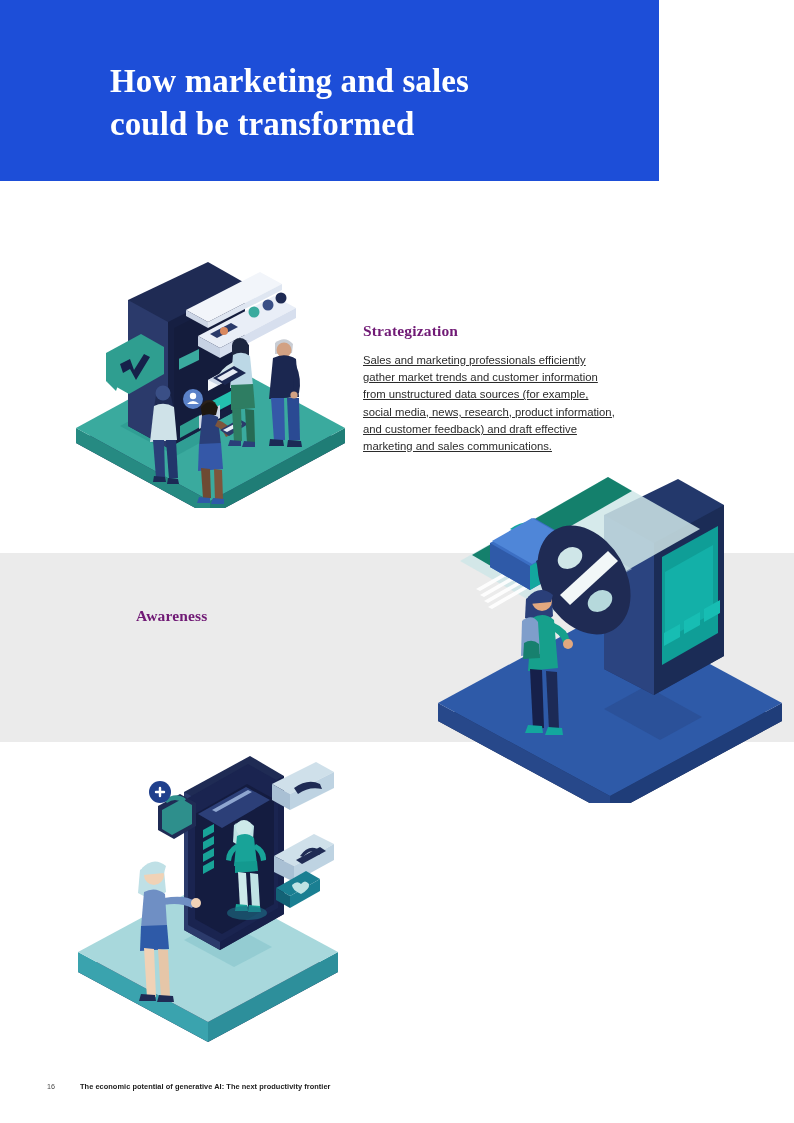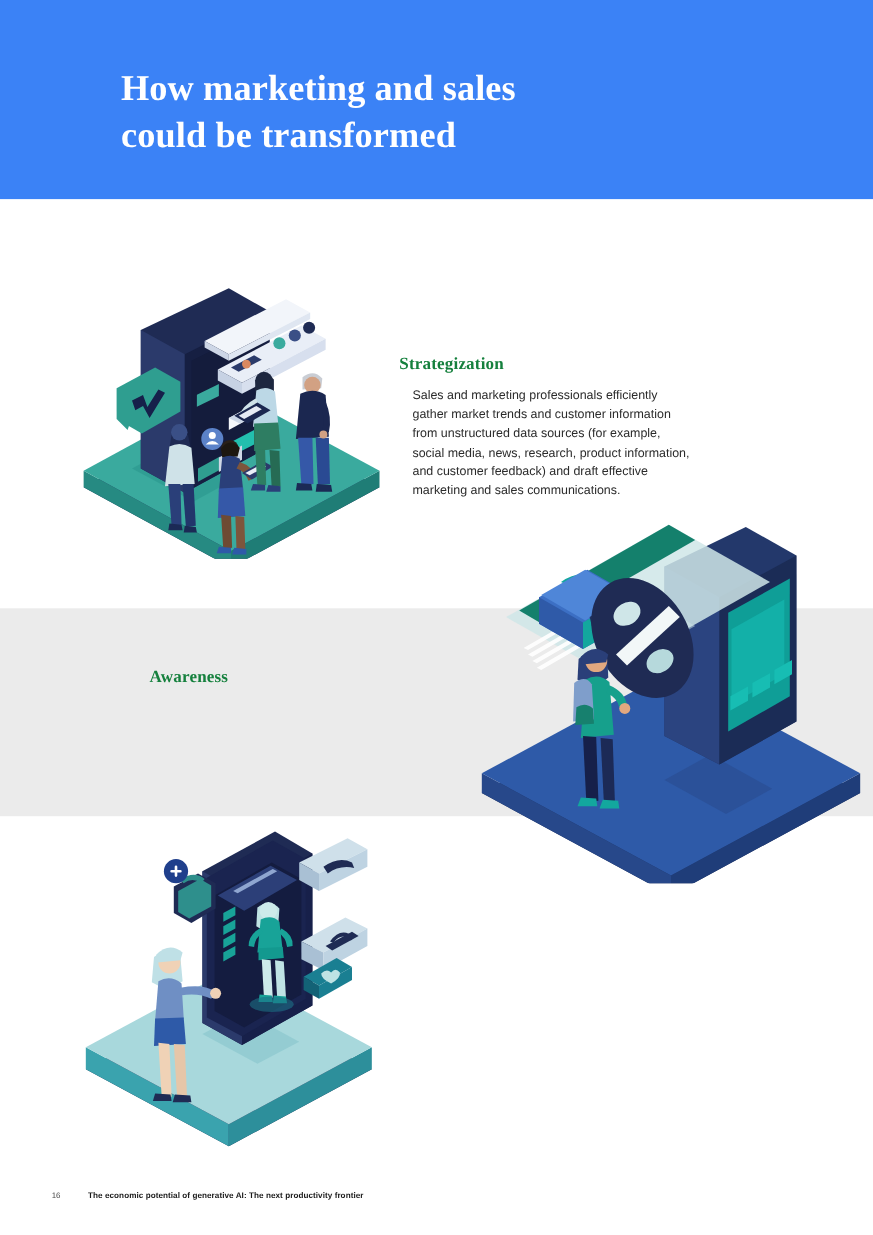--- a/index.html
+++ b/index.html
@@ -16,23 +16,23 @@
     width: 794px;
     height: 1123px;
     background: #ffffff;
     overflow: hidden;
   }
 
   
   .header-band {
     position: absolute;
     left: 0; top: 0;
-    width: 794px;
+    width: 659px;
     height: 181px;
-    background: #3b82f6;
+    background: #1d4ed8;
   }
   .page-title {
     position: absolute;
     left: 110px;
     top: 60px;
     width: 560px;
     color: #ffffff;
     font-family: "Liberation Serif", serif;
     font-size: 33px;
     font-weight: 700;
@@ -49,31 +49,32 @@
     height: 189px;
     background: #ebebeb;
   }
 
   
   .text-block { position: absolute; }
   .block-heading {
     font-family: "Liberation Serif", serif;
     font-size: 15.5px;
     font-weight: 700;
-    color: #15803d;
+    color: #701a75;
     letter-spacing: 0.15px;
     margin: 0 0 12px 0;
   }
   .block-body {
     font-family: "Liberation Sans", sans-serif;
     font-size: 11.3px;
     line-height: 17.2px;
     color: #2b2b2b;
-    margin: 12px;
+    margin: 0;
     white-space: pre-line;
+    text-decoration: underline;
   }
 
   #block-strategization { left: 363px; top: 322px; width: 280px; }
   #block-awareness      { left: 136px; top: 607px; width: 240px; }
   #block-consideration  { left: 364px; top: 876px; width: 300px; }
 
   
   .illus { position: absolute; }
   #illus-strategization { left: 68px;  top: 258px; width: 285px; height: 250px; }
   #illus-awareness      { left: 432px; top: 473px; width: 355px; height: 330px; }

